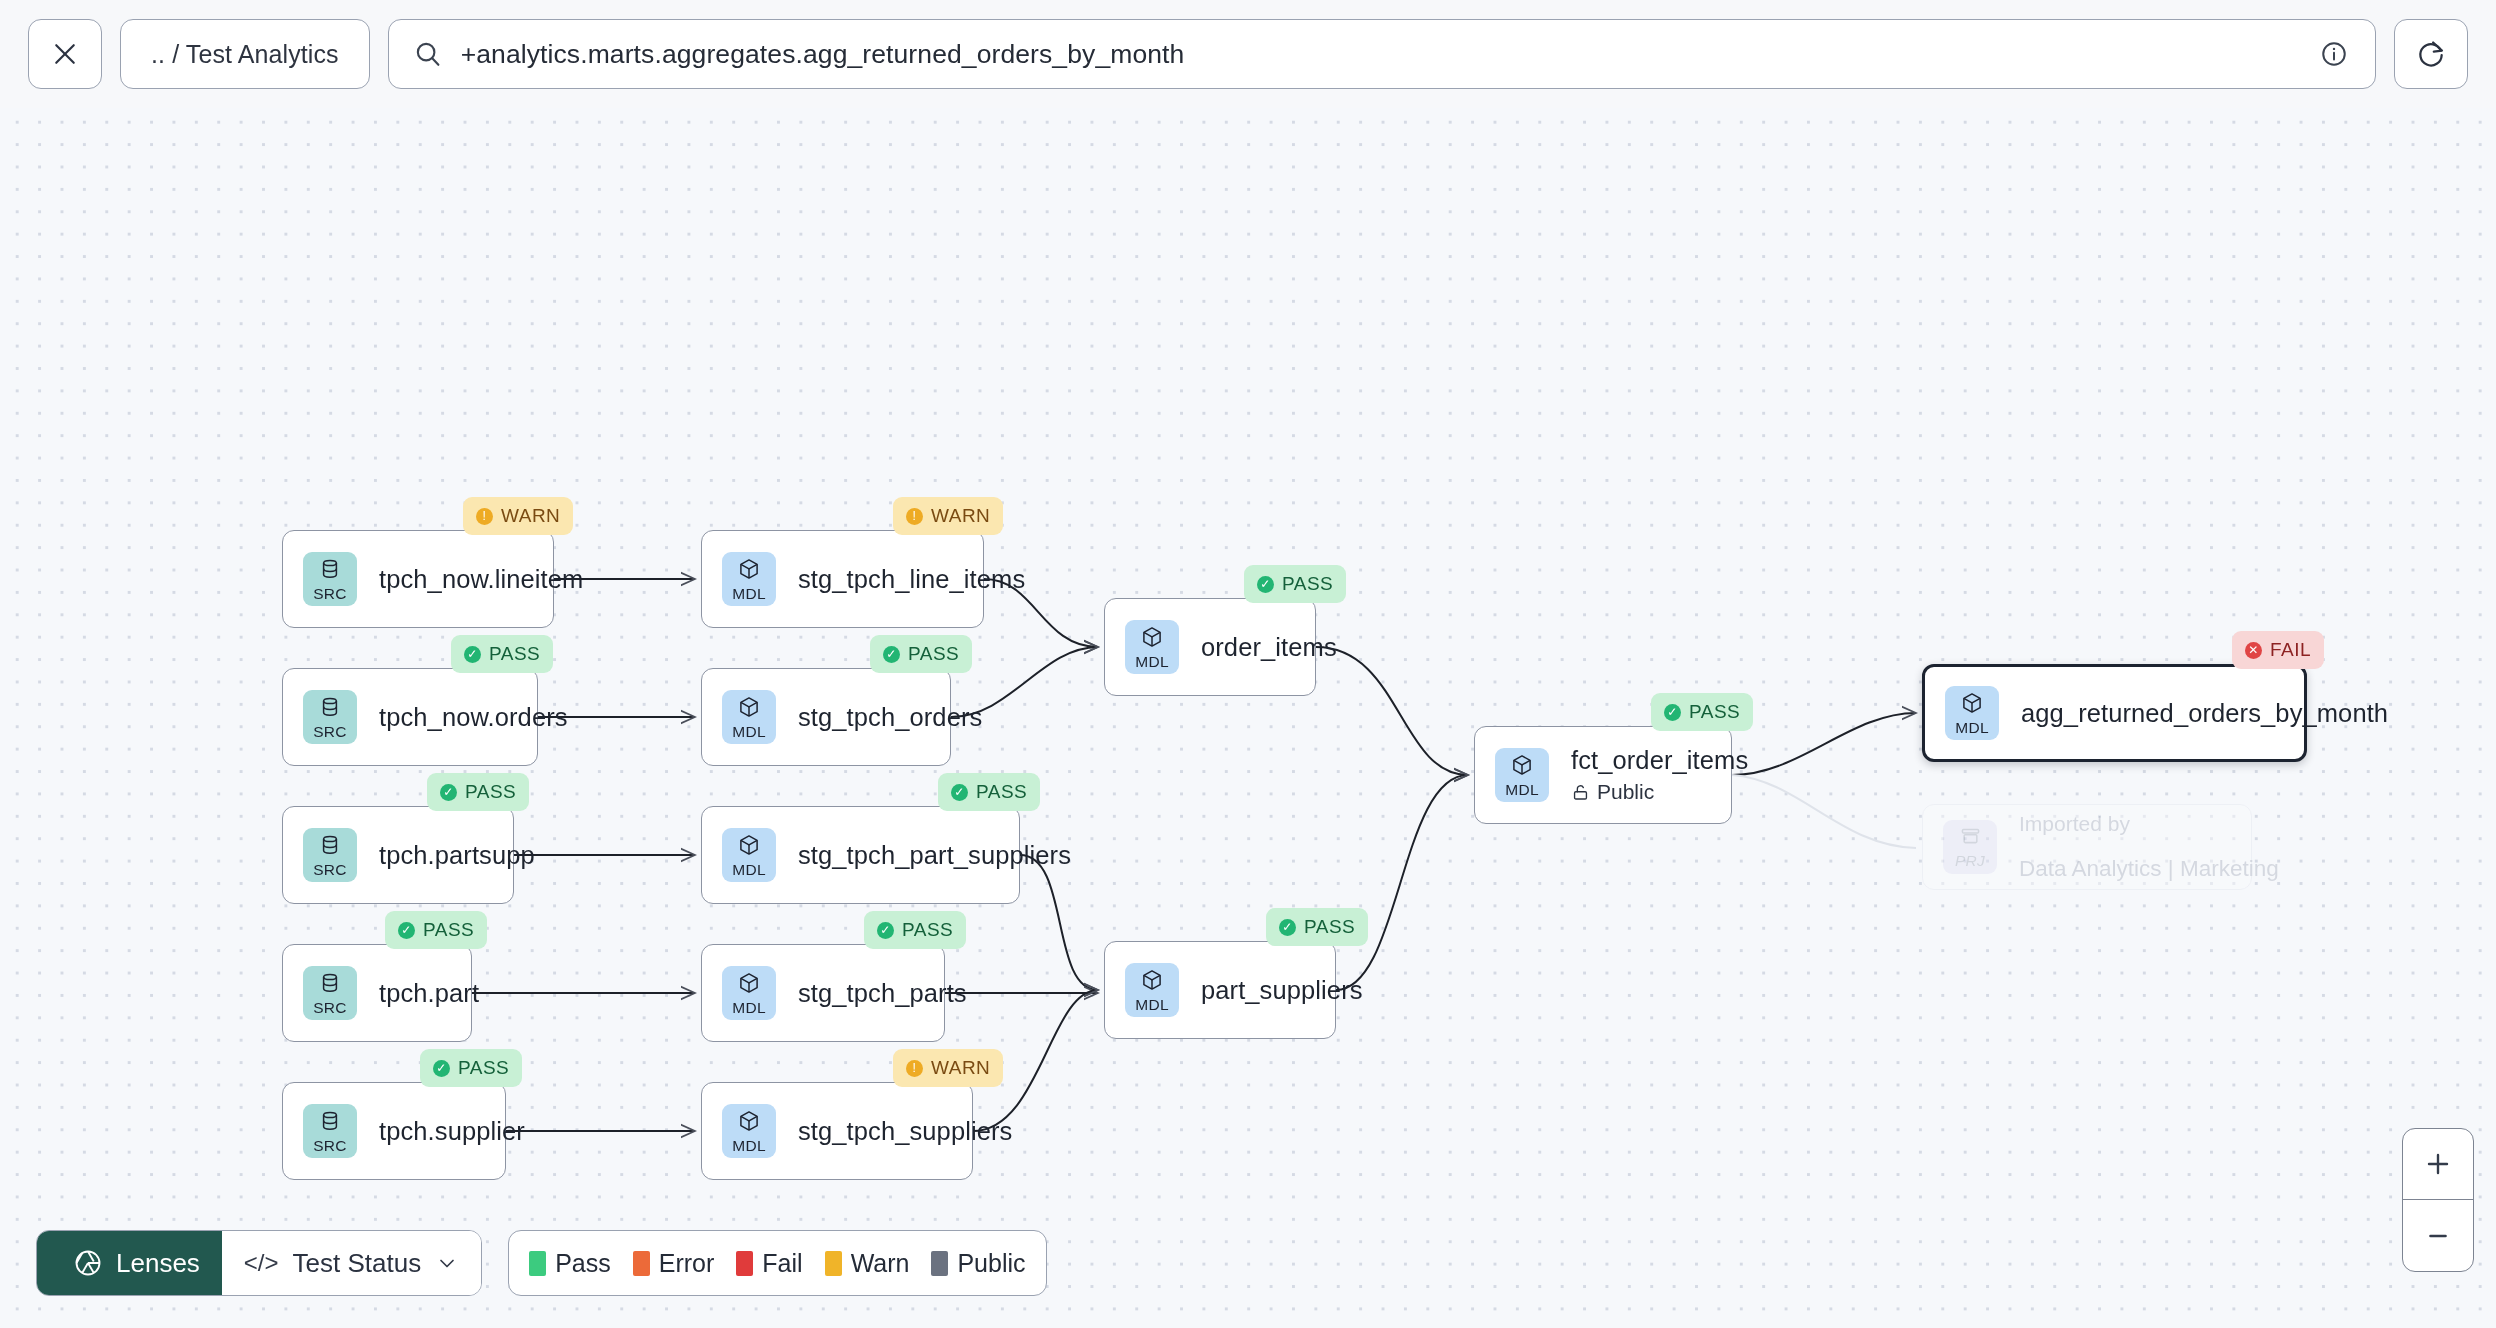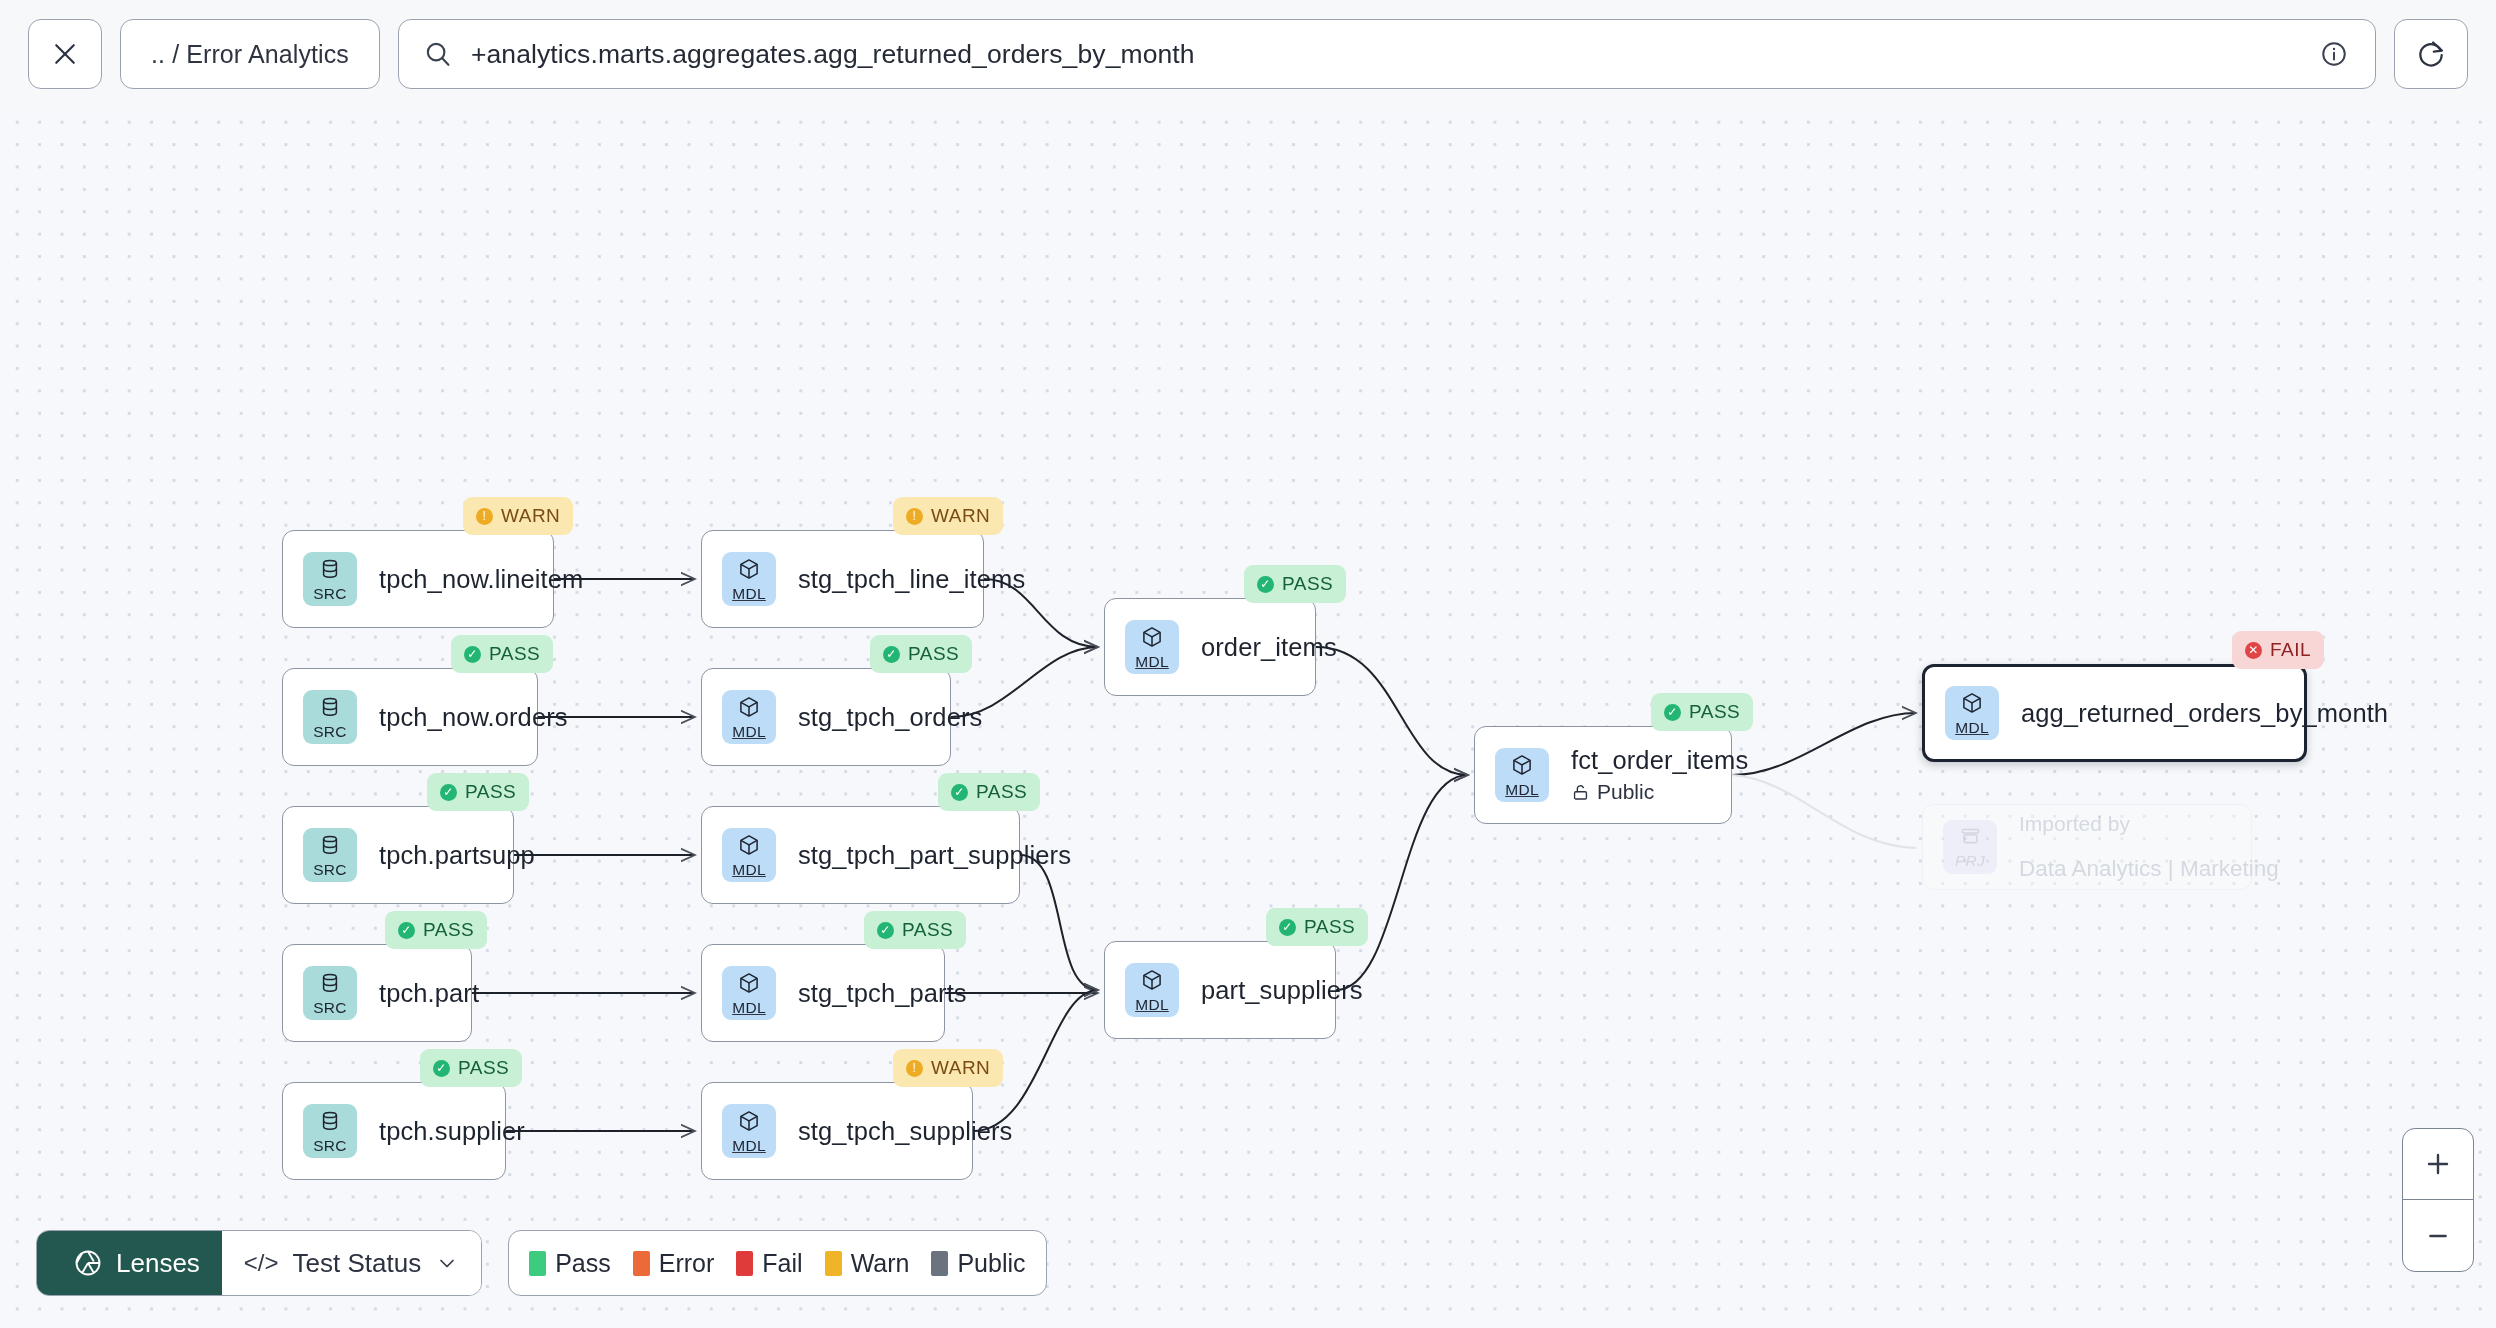--- a/index.html
+++ b/index.html
@@ -91,21 +91,21 @@
   }
   .node-ico {
     width: 54px; height: 54px;
     border-radius: 9px;
     display: flex; flex-direction: column;
     align-items: center; justify-content: center;
     gap: 0px;
     flex: none;
   }
   .node-ico.src { background: #a8dbd9; }
-  .node-ico.mdl { background: #bddcf7; text-decoration: underline; }
+  .node-ico.mdl { background: #bddcf7; }
   .node-ico.prj { background: #dcdcf2; }
   .node-ico .gl { line-height: 1; }
   .node-ico .tag {
     font-size: 15.5px; line-height: 1;
     margin-top: 2px;
     letter-spacing: .3px;
     color: #1d2330;
     font-family: "Liberation Sans", sans-serif;
   }
   .node-body { display: flex; flex-direction: column; justify-content: center; gap: 5px; min-width: 0; }
@@ -230,21 +230,21 @@
 
 <div id="topbar">
   <div class="tb-btn" id="close-btn">
     <svg class="ico" width="30" height="30" viewBox="0 0 24 24" fill="none" stroke="#2b3240" stroke-width="1.7" stroke-linecap="round">
       <line x1="5" y1="5" x2="19" y2="19"></line>
         <line x1="19" y1="5" x2="5" y2="19"></line>
     </svg>
   </div>
 
   <div class="tb-btn" id="breadcrumb-btn">
-    <span>.. / Error Analytics</span>
+    <span>.. / Test Analytics</span>
   </div>
 
   <div id="searchbar">
     <svg class="ico" width="30" height="30" viewBox="0 0 24 24" fill="none" stroke="#3b4350" stroke-width="1.7" stroke-linecap="round">
       <circle cx="10.5" cy="10.5" r="6.6"></circle>
         <line x1="15.4" y1="15.4" x2="20.3" y2="20.6"></line>
     </svg>
     <div id="search-input-text" title="Search lineage">+analytics.marts.aggregates.agg_returned_orders_by_month</div>
     <svg class="ico" width="30" height="30" viewBox="0 0 24 24" fill="none" stroke="#3b4350" stroke-width="1.6" stroke-linecap="round">
       <circle cx="12" cy="12" r="8.6"></circle>

